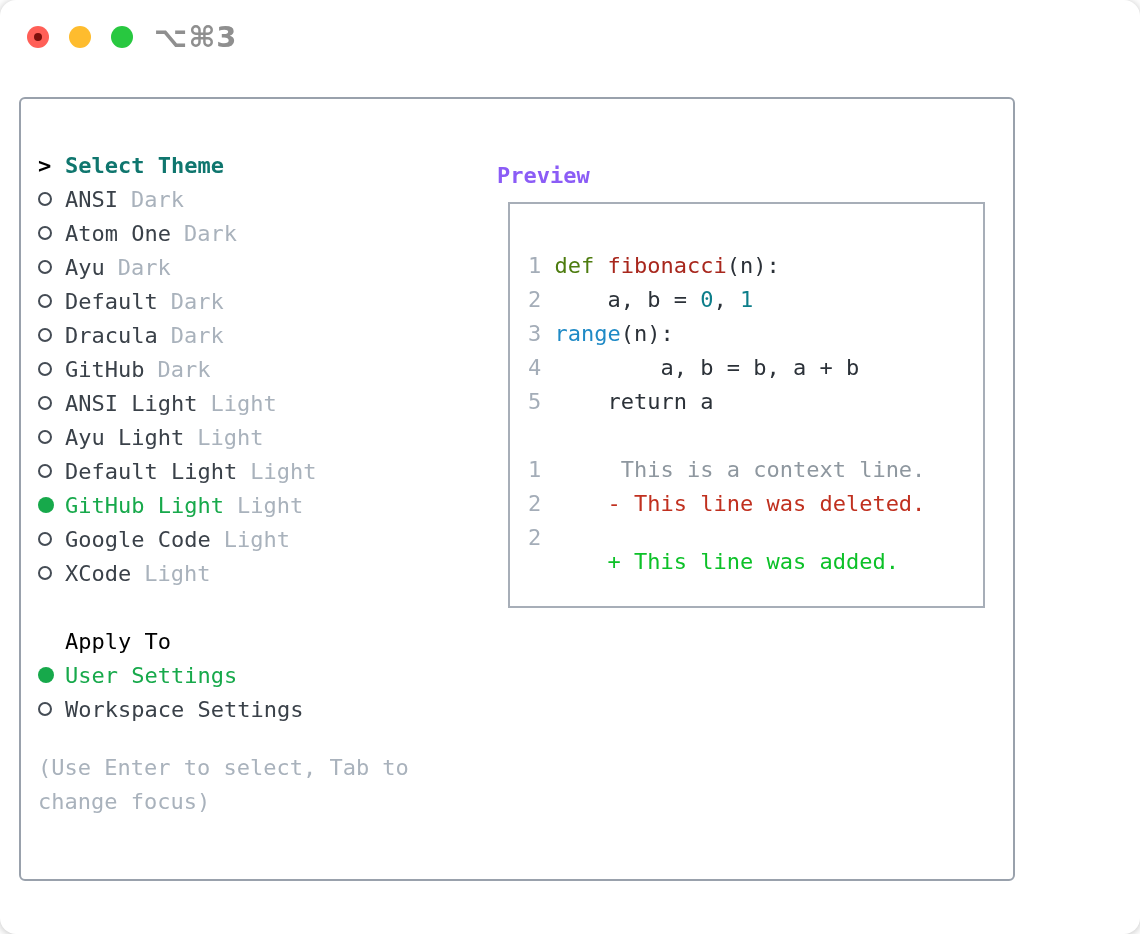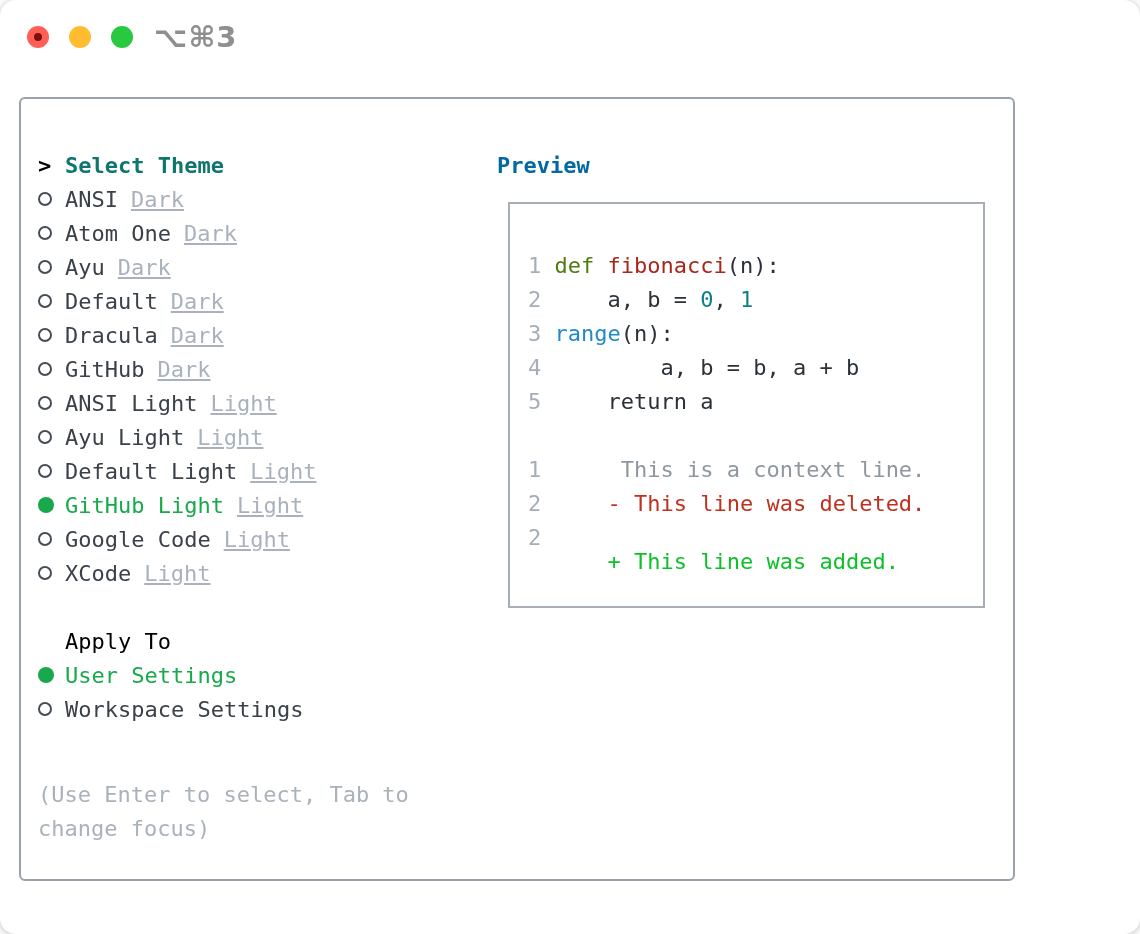--- a/index.html
+++ b/index.html
@@ -45,31 +45,31 @@
   
   .left-col { position: absolute; left: 17px; top: 49px; width: 440px; }
   .hdr { font-weight: 700; color: #0f766e; }
   .hdr-marker { font-weight: 700; color: #000000; font-size: 22px; }
   .radio {
     width: 14px; height: 14px; border: 2px solid #454c55; border-radius: 50%;
     display: inline-block;
   }
   .radio.on { width: 16px; height: 16px; border: none; }
   .theme-name { color: #3a4149; }
-  .theme-variant { color: #a9b2bc; margin-left: 13px; text-decoration: underline; }
+  .theme-variant { color: #a9b2bc; margin-left: 13px; }
   .apply-label { color: #3a4149; }
   .hint {
-    margin-top: 52px; width: 412px;
+    margin-top: 25px; width: 412px;
     font-size: 22px; line-height: 34px; color: #a9b2bc;
   }
   
   .preview-title {
-    position: absolute; left: 476px; top: 49px; height: 34px;
+    position: absolute; left: 476px; top: 59px; height: 34px;
     display: flex; align-items: center;
-    font-size: 22px; font-weight: 700; color: #0369a1;
+    font-size: 22px; font-weight: 700; color: #8b5cf6;
   }
   .preview-box {
     position: absolute; left: 487px; top: 103px;
     width: 477px; height: 406px;
     border: 2px solid #a7aeb8; background: #ffffff;
     padding: 44px 0 0 18px; overflow: hidden;
   }
   .pline { height: 34px; display: flex; align-items: center; font-size: 22px; white-space: pre; }
 </style>
 </head>

